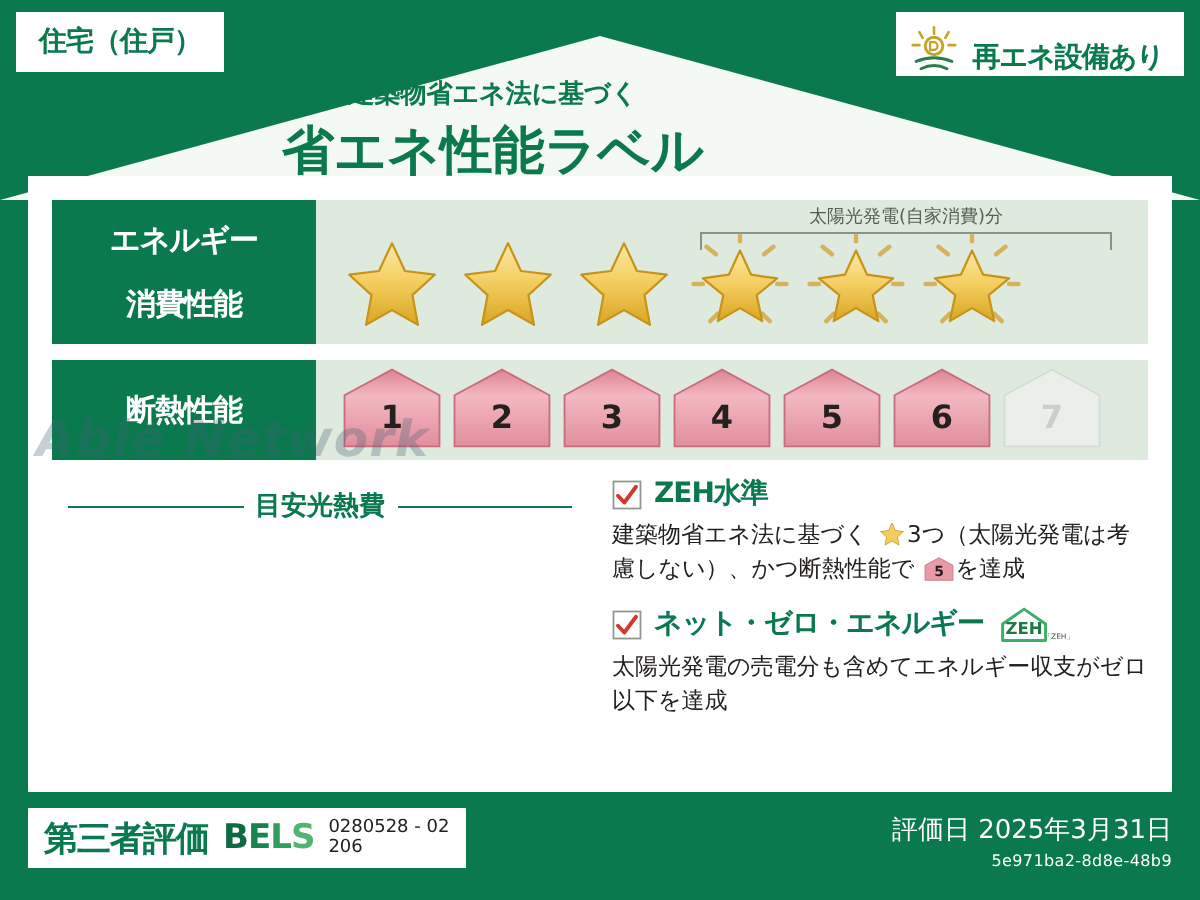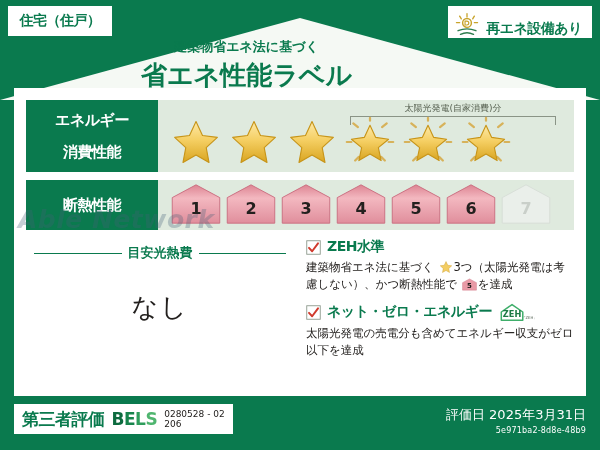--- a/index.html
+++ b/index.html
@@ -342,21 +342,20 @@
         </div>
       </div>
     </div>
 
     <div class="lower-left">
       <div class="cost-head">
         <span class="hl"></span>
         <span>目安光熱費</span>
         <span class="hl"></span>
       </div>
-      <div class="cost-value">なし</div>
     </div>
 
     <div class="lower-right">
 
       <div class="claim">
         <div class="claim-head">
           <svg class="chk" viewBox="0 0 20 20">
             <rect x="1" y="1" width="18" height="18" fill="#fff" stroke="#8d9a8d" stroke-width="1.2"></rect>
             <path d="M4 10.5 L8.2 15 L16 4.5" fill="none" stroke="#d03a2d" stroke-width="2.6" stroke-linecap="round" stroke-linejoin="round"></path>
           </svg>

